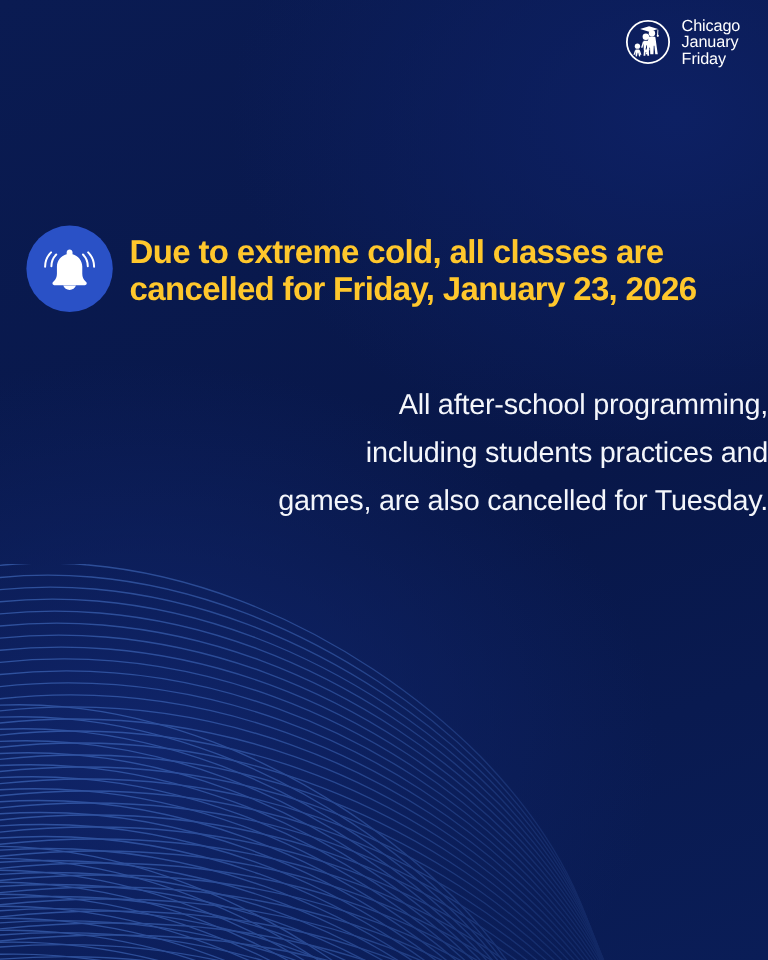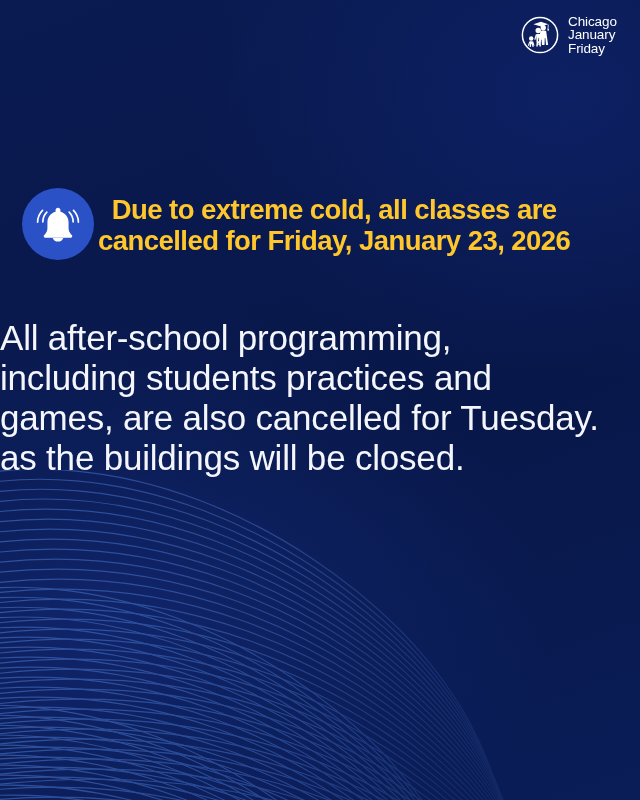--- a/index.html
+++ b/index.html
@@ -56,22 +56,21 @@
   .logo-words span { display: block; }
 
   
   .headline-row {
     position: absolute;
     top: 186px;
     left: 22px;
     width: 600px;
     display: flex;
     align-items: flex-start;
-    gap: 4px;
-    text-align: center;
+    gap: 14px;
   }
   .bell-badge {
     flex: 0 0 72px;
     width: 72px;
     height: 72px;
     border-radius: 50%;
     background: #2a51c6;
     display: flex;
     align-items: center;
     justify-content: center;
@@ -88,23 +87,23 @@
     padding-top: 8px;
   }
   .headline .l { display: block; white-space: nowrap; }
 
   
   .body-copy {
     position: absolute;
     top: 318px;
     left: 0;
     width: 640px;
-    text-align: left;
+    text-align: right;
     color: #f4f6fb;
-    font-size: 35px;
+    font-size: 24px;
     line-height: 40px;
     letter-spacing: -0.2px;
   }
   .body-copy .l { display: block; white-space: nowrap; }
 </style>
 </head>
 <body>
 
 <div id="poster">
 
@@ -213,16 +212,15 @@
     <div class="headline">
       <span class="l">Due to extreme cold, all classes are</span>
       <span class="l">cancelled for Friday, January 23, 2026</span>
     </div>
   </div>
 
   <div class="body-copy">
     <span class="l">All after-school programming,</span>
     <span class="l">including students practices and</span>
     <span class="l">games, are also cancelled for Tuesday.</span>
-    <span class="l">as the buildings will be closed.</span>
   </div>
 
 </div>
 
 </body></html>

